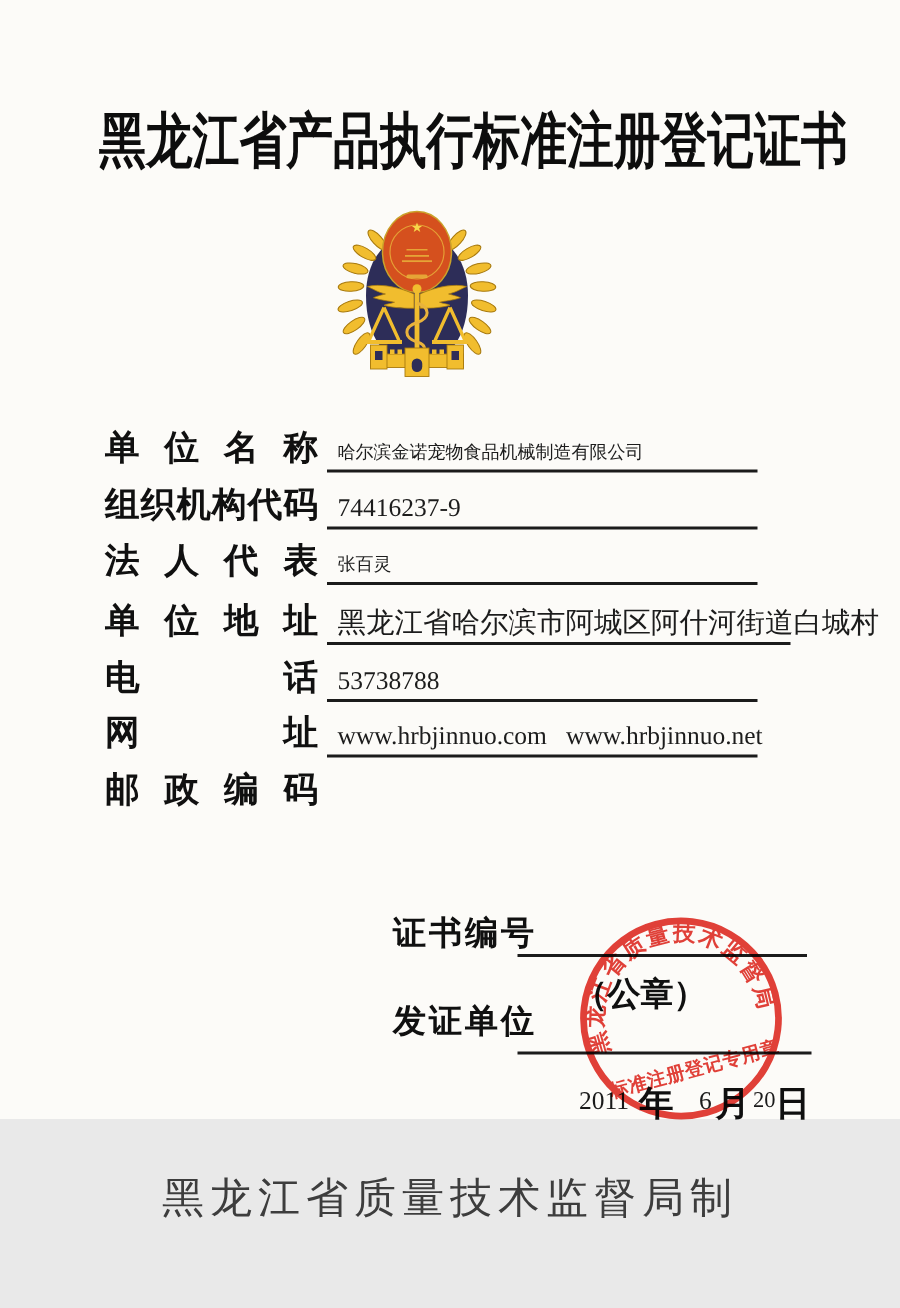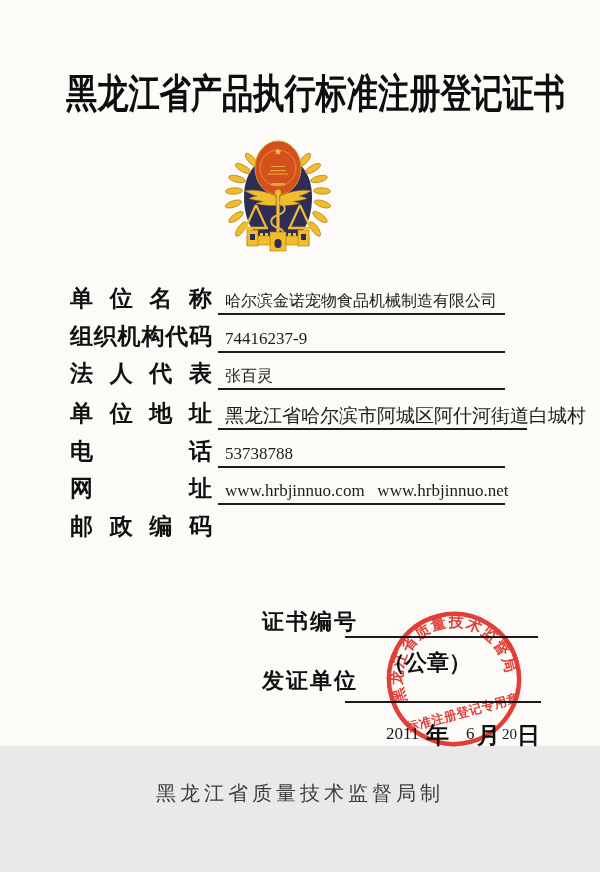--- a/index.html
+++ b/index.html
@@ -25,21 +25,21 @@
     line-height:26px;color:#101010;
   }
   .jchars{display:flex;justify-content:space-between;}
   .fvalue{
     position:absolute;left:148px;bottom:0;width:280px;
     border-bottom:2px solid #1b1b1b;
     padding:0 0 1px 7px;line-height:22px;white-space:pre;
     font-family:"Liberation Serif",serif;color:#1c1c1c;
   }
   .w-wide{width:302px;}
-  .fs16{font-size:16px;} .fs17{font-size:17px;margin-top:30px;} .fs15{font-size:19px;}
+  .fs16{font-size:12px;} .fs17{font-size:17px;margin-top:30px;} .fs15{font-size:19px;}
   
   .blabel{
     position:absolute;font-family:"Liberation Sans",sans-serif;font-weight:900;
     font-size:22px;letter-spacing:2px;color:#101010;white-space:nowrap;text-align:right;
   }
   .hline{position:absolute;border-top:2px solid #1b1b1b;height:0;}
   .stamp-hint{
     position:absolute;font-family:"Liberation Sans",sans-serif;font-weight:900;
     font-size:22px;color:#101010;white-space:nowrap;
   }
@@ -49,21 +49,21 @@
     font-size:23px;color:#0f0f0f;white-space:nowrap;
   }
   
   .seal{
     position:absolute;left:384px;top:606px;width:140px;height:146px;
     mix-blend-mode:multiply;opacity:.93;
   }
   
   .footer{
     position:absolute;left:0;right:0;top:780px;text-align:center;
-    font-family:"Liberation Serif",serif;font-size:20px;letter-spacing:4px;
+    font-family:"Liberation Serif",serif;font-size:28px;letter-spacing:4px;
     color:#3d3d3d;white-space:nowrap;
   }
 </style>
 </head>
 <body>
 
 <div class="page">
 
   <div class="title">黑龙江省产品执行标准注册登记证书</div>
 

